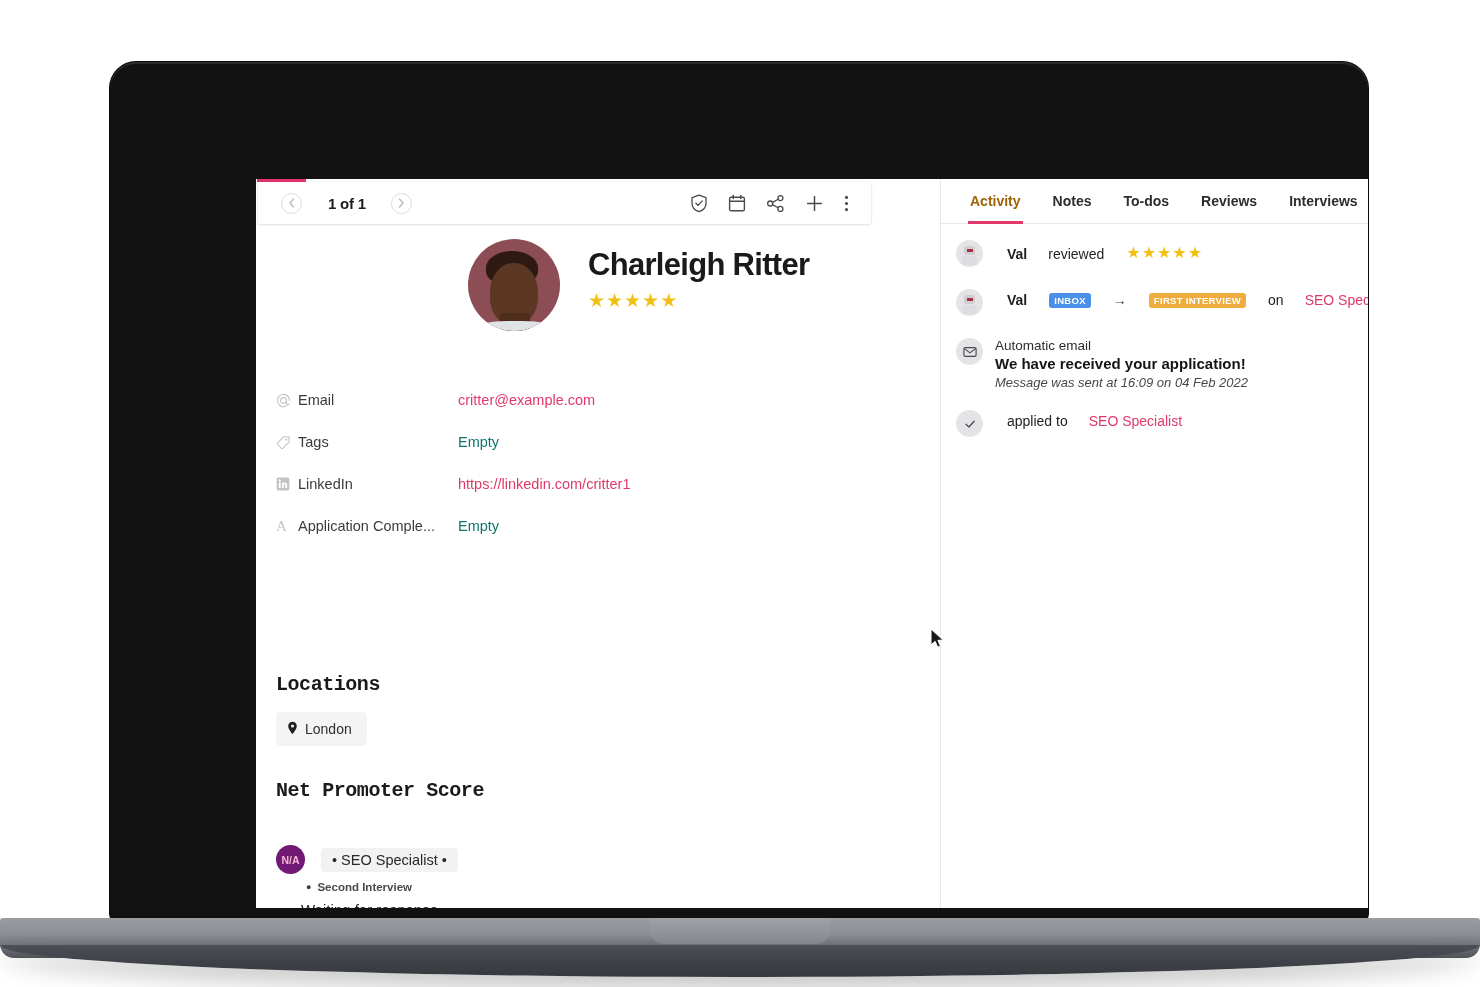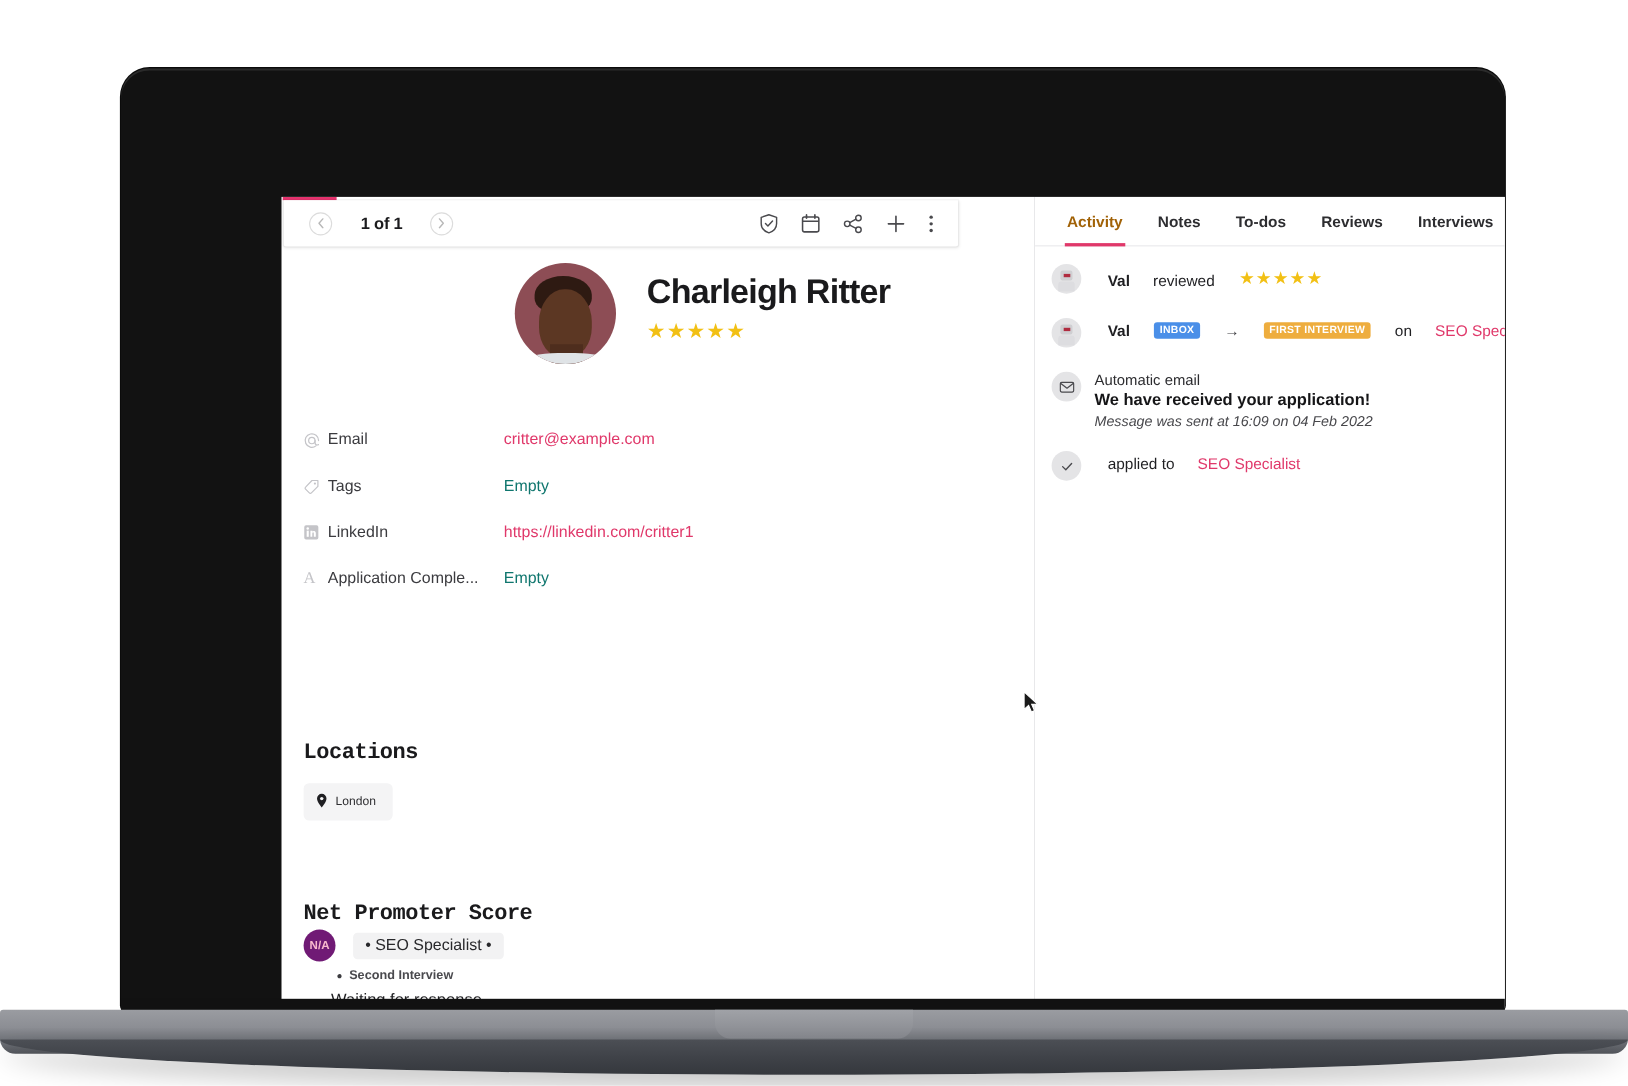--- a/index.html
+++ b/index.html
@@ -165,28 +165,28 @@
   .field-value.link { color: #e0386a; }
   .field-value.empty { color: #0f766e; }
 
   #locations-title, #nps-title {
     position: absolute; left: 20px;
     font-size: 20px; font-weight: 700; color: #1a1a1c;
     letter-spacing: -0.45px;
     font-family: Liberation Mono, monospace;
   }
   #locations-title { top: 494px; }
-  #nps-title { top: 640px; }
+  #nps-title { top: 600px; }
 
   #location-chip {
     position: absolute; left: 20px; top: 533px;
     height: 34px; padding: 0 15px 0 11px;
     background: #f4f4f5; border-radius: 5px;
     display: flex; align-items: center; gap: 7px;
-    font-size: 11px; color: #2e2e31;
+    font-size: 14px; color: #2e2e31;
   }
   #location-pin { color: #1f1f22; font-size: 13px; }
 
   #nps-row {
     position: absolute; left: 20px; top: 666px;
     display: flex; align-items: center;
   }
   #nps-score-circle {
     width: 29px; height: 29px; border-radius: 50%;
     background: #701a75; color: #f8b8cd;

